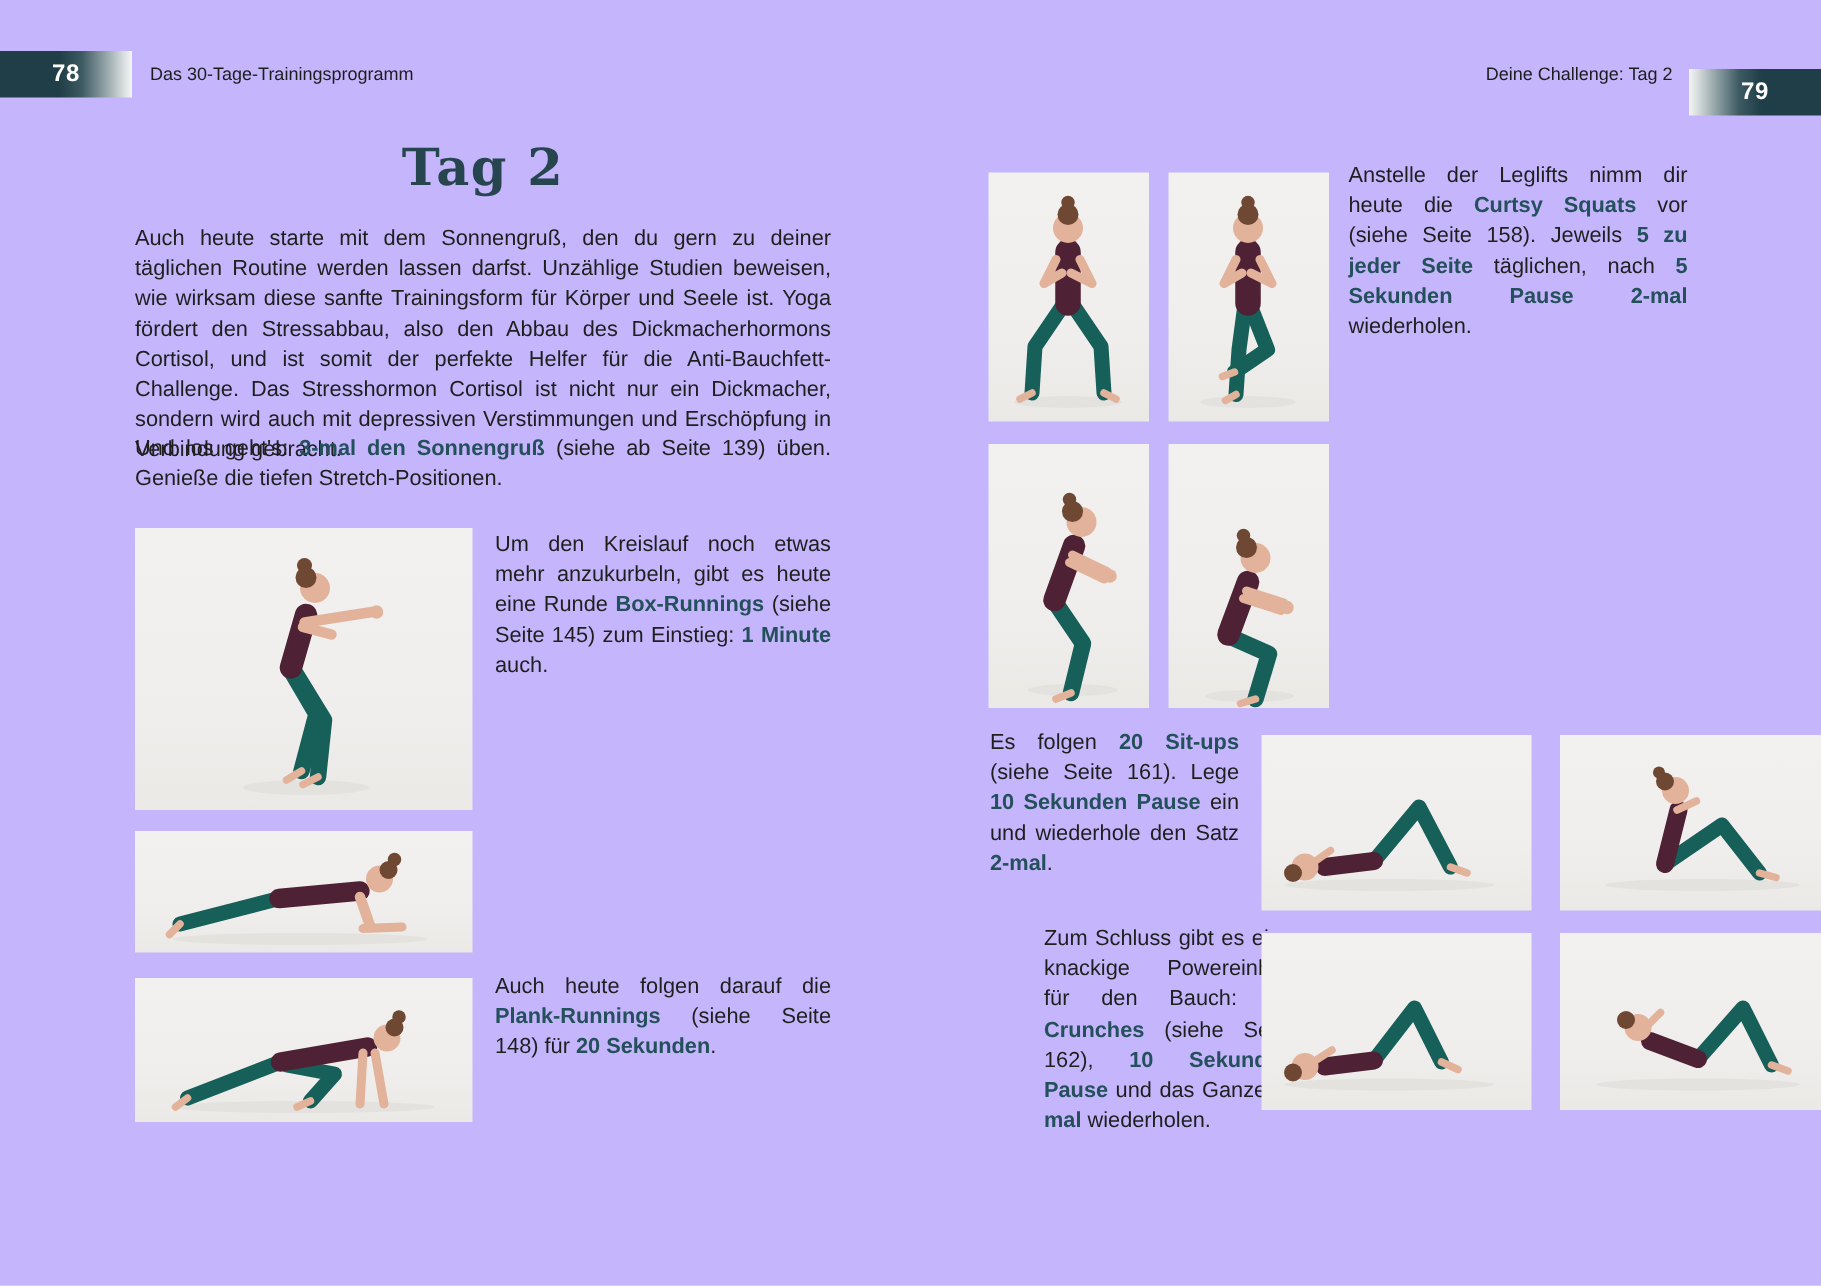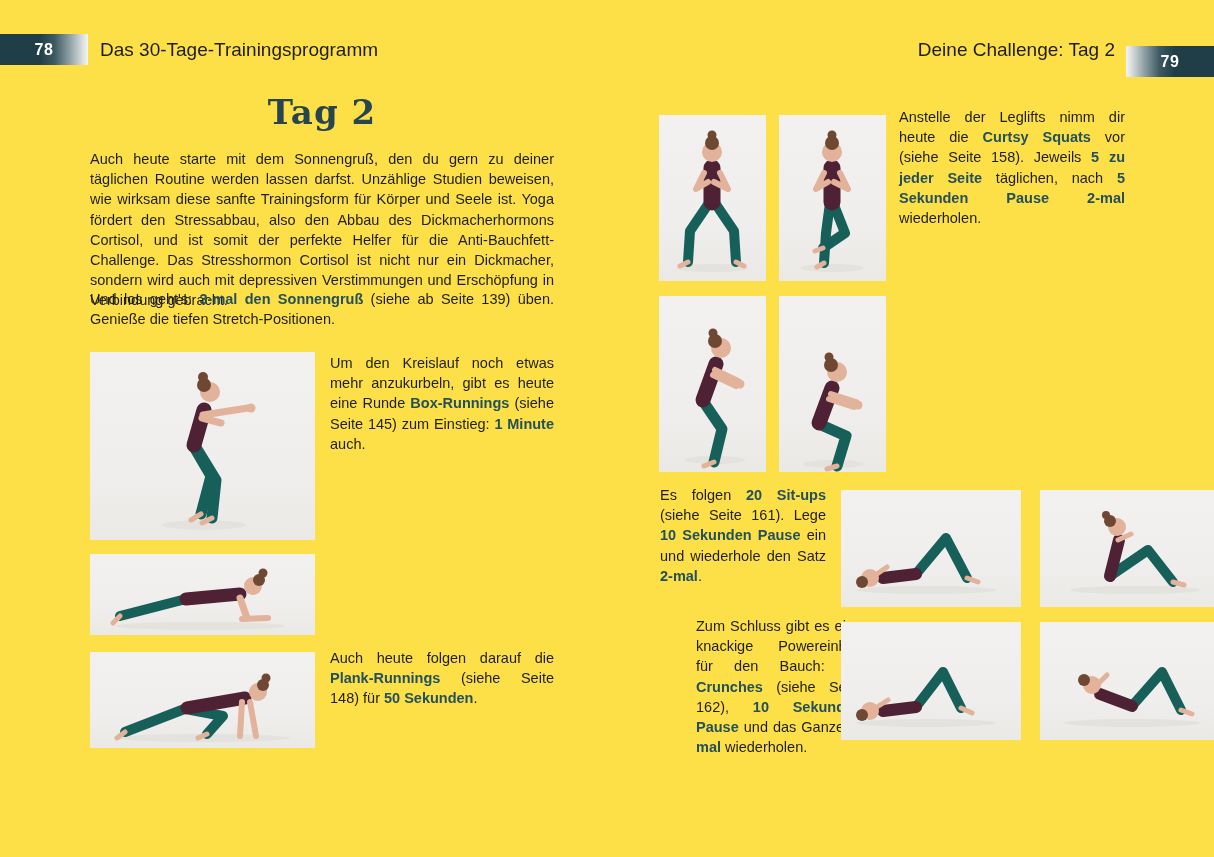--- a/index.html
+++ b/index.html
@@ -1,23 +1,23 @@
 <!DOCTYPE html>
 <html><head>
 <meta charset="utf-8">
 <style>
   html,body{margin:0;padding:0;background:#fff;}
-  #spread{position:relative;width:1214px;height:857px;background:#fde047;overflow:hidden;
+  #spread{position:relative;width:1214px;height:857px;background:#c4b5fd;overflow:hidden;
           font-family:"Liberation Sans",sans-serif;color:#1f1f1d;border-bottom:1px solid #e6e6e4;}
   
   .pagenum-box{position:absolute;top:34px;width:88px;height:31px;display:flex;align-items:center;justify-content:center;
                color:#fff;font-weight:bold;font-size:16px;letter-spacing:.5px;}
   #pagenum-left{left:0;background:linear-gradient(90deg,#203e47 0%,#203e47 45%,#3d5a62 62%,#93a4a8 80%,#d6dbdb 93%,#f4f6f6 100%);}
   #pagenum-right{left:1126px;background:linear-gradient(270deg,#203e47 0%,#203e47 45%,#3d5a62 62%,#93a4a8 80%,#d6dbdb 93%,#f4f6f6 100%);margin-top:12px;}
-  .runhead{position:absolute;top:34px;height:31px;line-height:31px;font-size:19px;color:#1d1d1b;}
+  .runhead{position:absolute;top:34px;height:31px;line-height:31px;font-size:12px;color:#1d1d1b;}
   #runhead-left{left:100px;}
   #runhead-right{right:99px;text-align:right;}
   
   .day-title{position:absolute;left:90px;top:92px;width:464px;text-align:center;
              font-family:"DejaVu Serif",serif;font-weight:bold;font-size:34px;color:#27454f;letter-spacing:1px;}
   .para{position:absolute;font-size:14.5px;line-height:20.2px;text-align:justify;}
   .para .b{font-weight:bold;color:#24505b;}
   
   .photo{position:absolute;background:linear-gradient(180deg,#f2f1ef 0%,#efeeec 65%,#eae9e6 100%);}
   .photo svg{width:100%;height:100%;display:block;}
@@ -84,21 +84,21 @@
       <path class="f lg" stroke-width="10" d="M101,58 L133,64 L117,82"></path>
       <path class="f sk" stroke-width="5" d="M117,82 L108,86"></path>
       <path class="f tp" stroke-width="13" d="M97,56 L155,46"></path>
       <path class="f sk" stroke-width="6" d="M152,50 L150,84"></path>
       <path class="f sk" stroke-width="6" d="M160,50 L166,84"></path>
       <circle class="skf" cx="168" cy="40" r="9"></circle>
       <circle class="hrf" cx="173" cy="33" r="6"></circle>
       <circle class="hrf" cx="176" cy="26" r="4.5"></circle>
     </svg>
   </div>
-  <div class="para" style="left:330px;top:648px;width:224px;"><span>Auch heute folgen darauf die </span><span class="b">Plank-Runnings</span><span> (siehe Seite 148) für </span><span class="b">50 Sekunden</span><span>.</span></div>
+  <div class="para" style="left:330px;top:648px;width:224px;"><span>Auch heute folgen darauf die </span><span class="b">Plank-Runnings</span><span> (siehe Seite 148) für </span><span class="b">20 Sekunden</span><span>.</span></div>
 
   <div class="photo" style="left:659px;top:115px;width:107px;height:166px;">
     <svg viewBox="0 0 107 166">
       <ellipse class="shf" cx="53" cy="153" rx="36" ry="4"></ellipse>
       <path class="f lg" stroke-width="10" d="M50,88 L31,116 L29,147"></path>
       <path class="f lg" stroke-width="10" d="M56,88 L75,116 L77,147"></path>
       <path class="f sk" stroke-width="5" d="M29,147 L21,151"></path>
       <path class="f sk" stroke-width="5" d="M77,147 L85,151"></path>
       <path class="f tp" stroke-width="17" d="M53,87 L53,53"></path>
       <path class="f sk" stroke-width="6" d="M45,58 L37,74 L49,67"></path>

